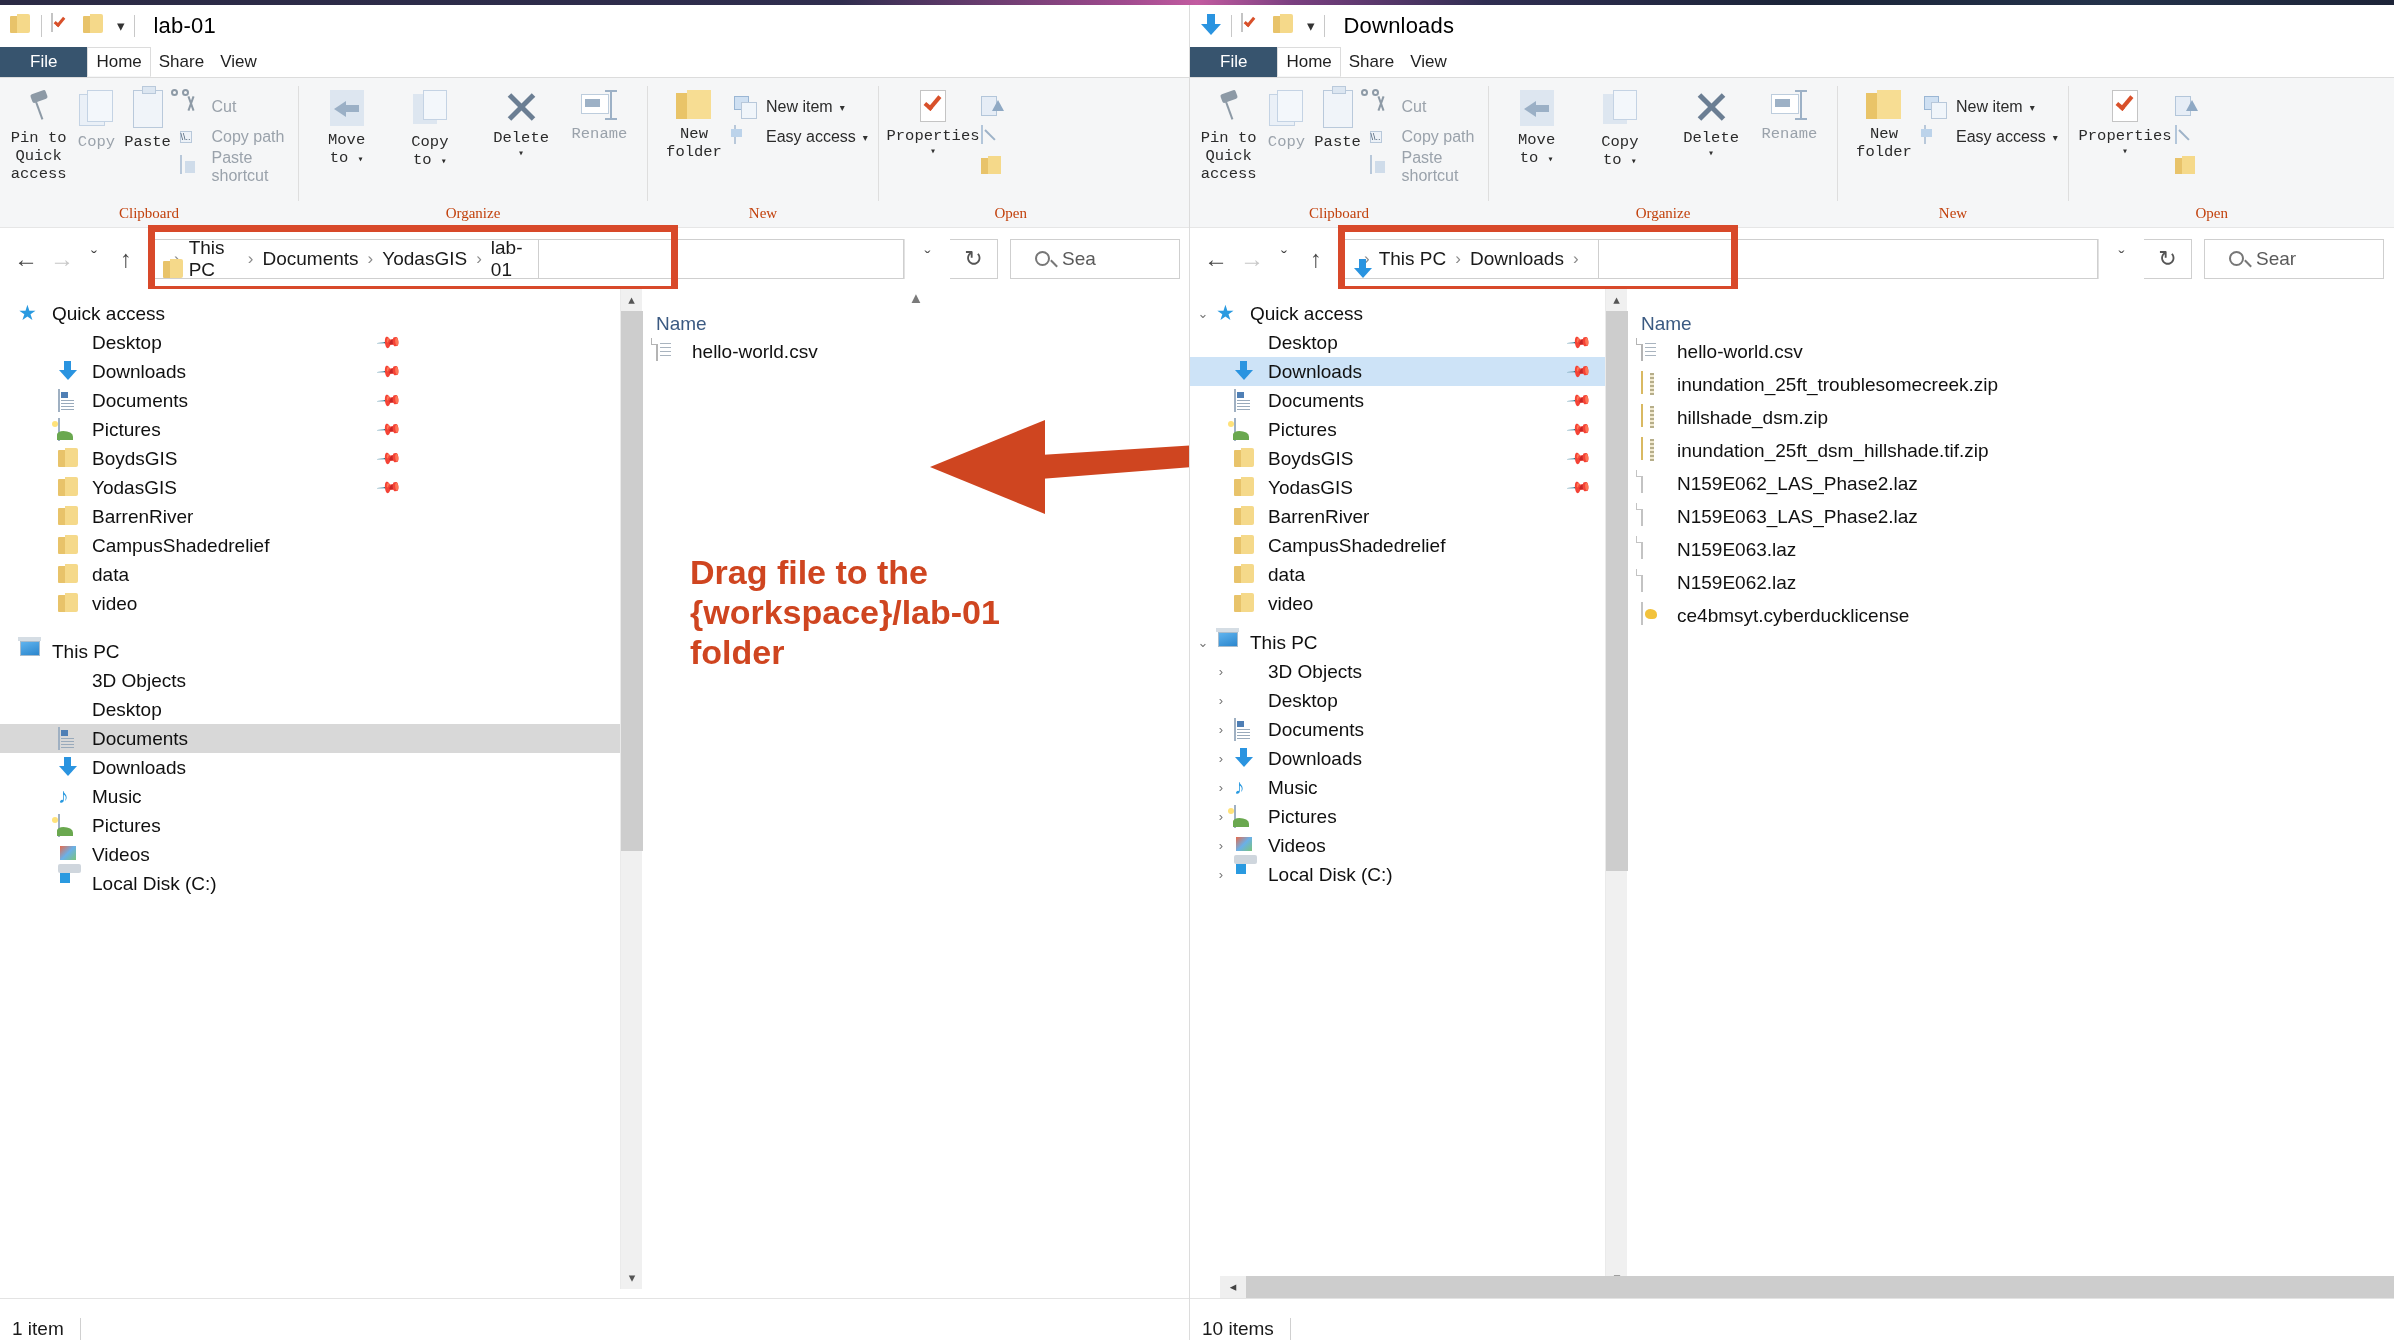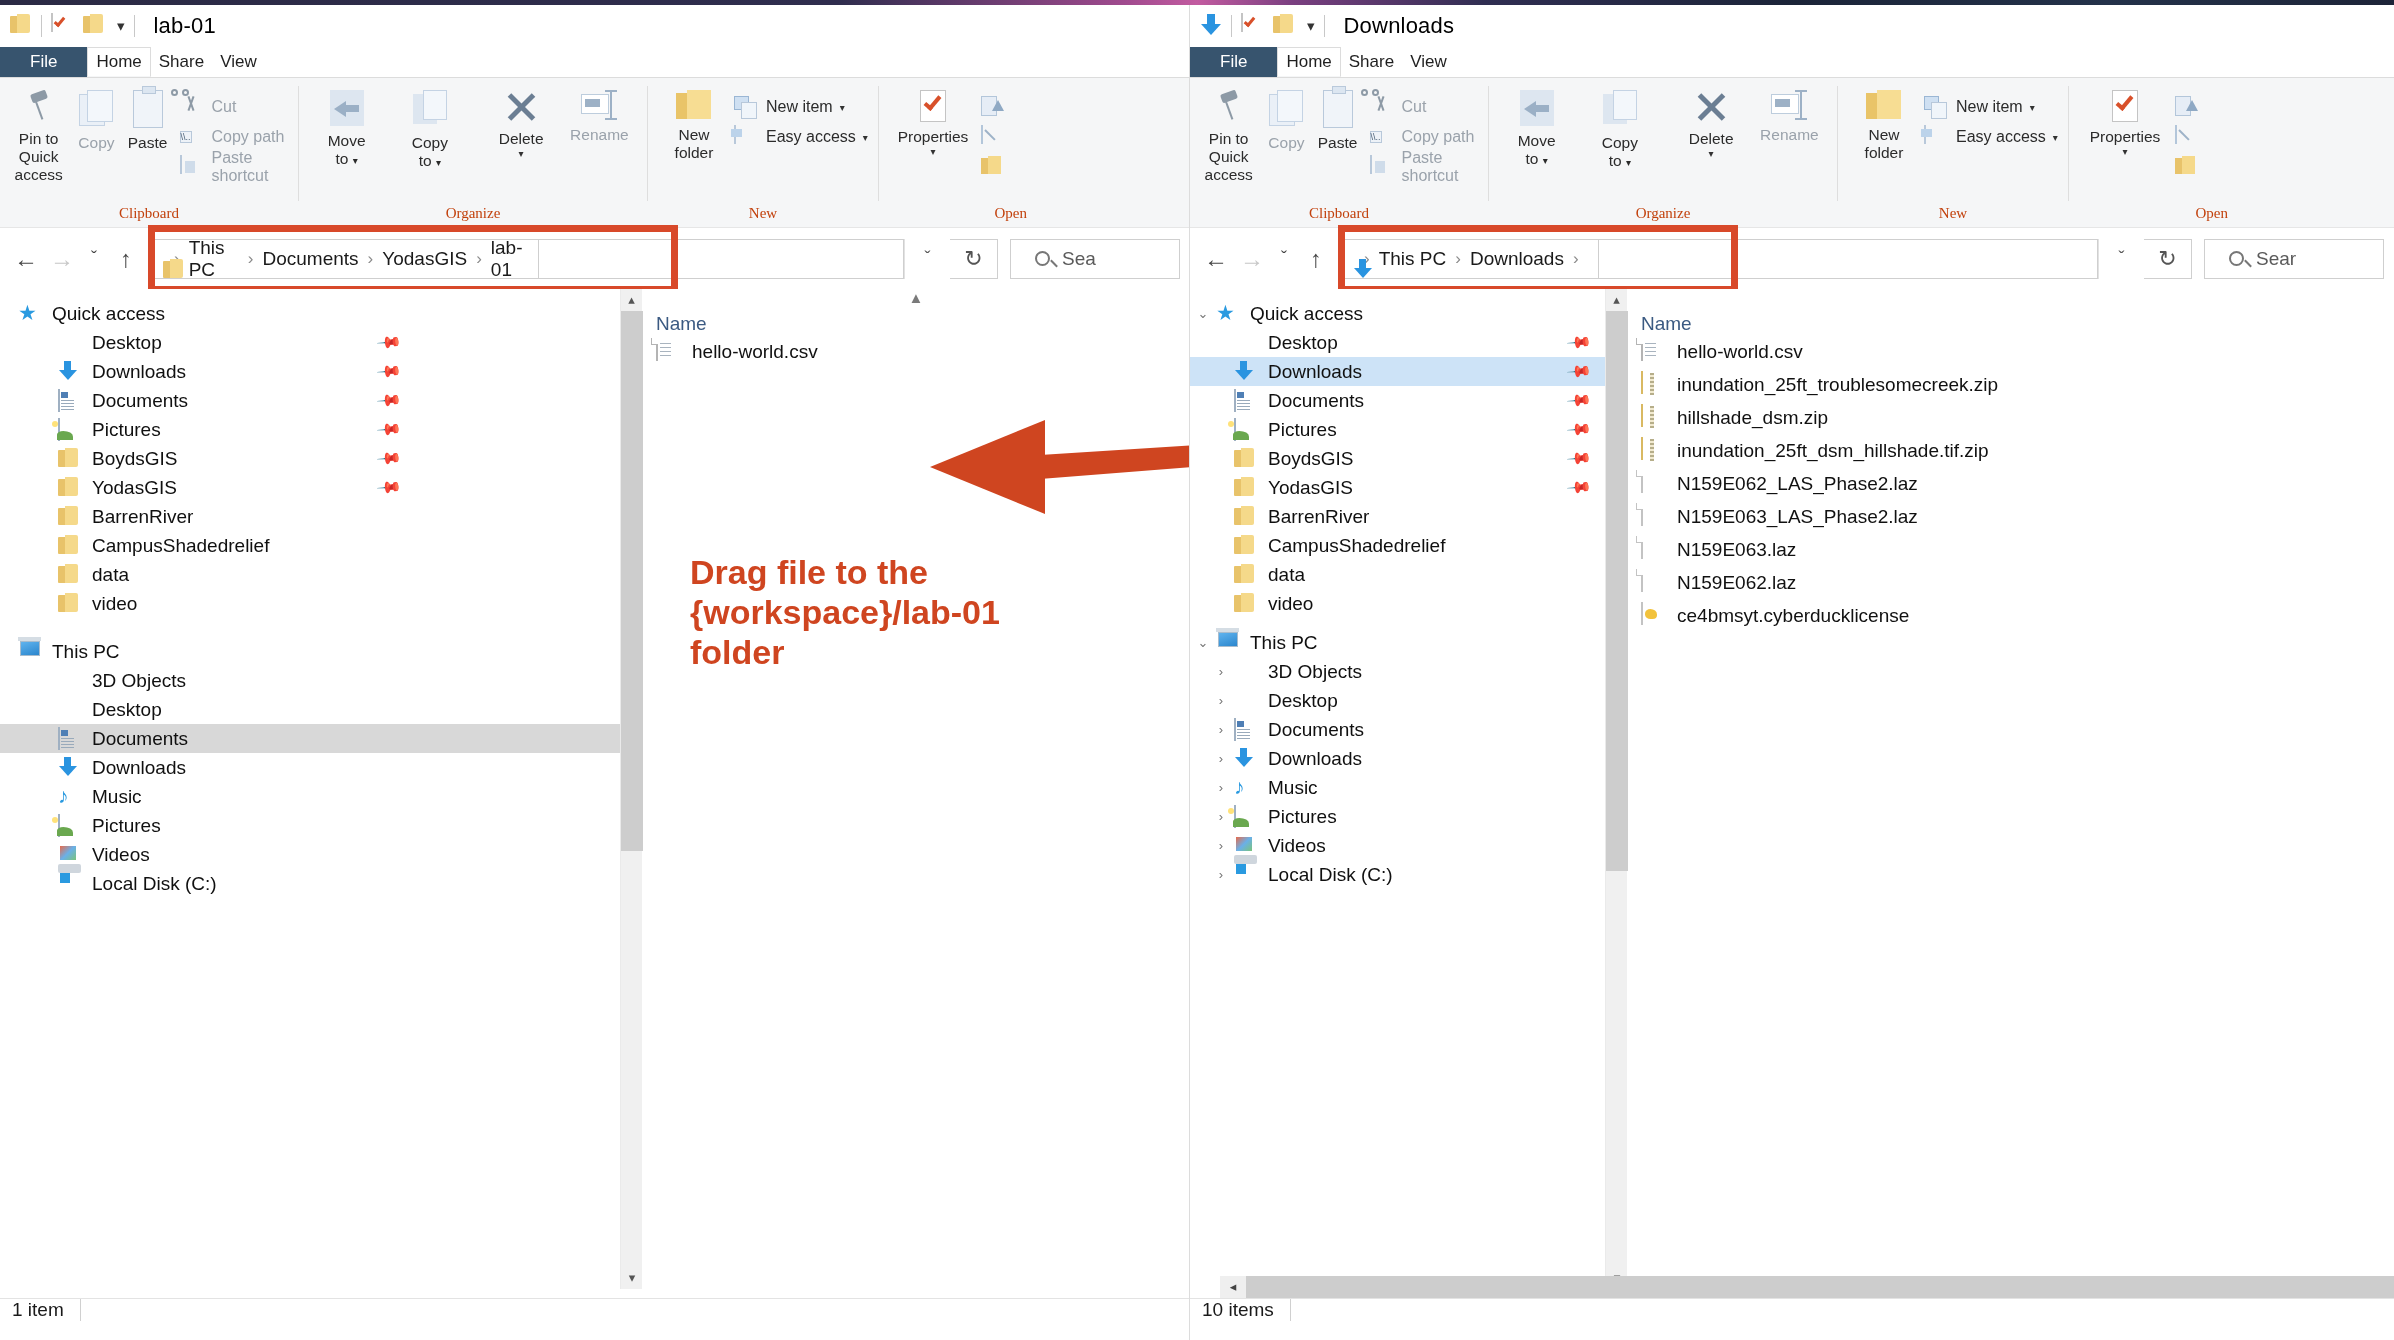--- a/index.html
+++ b/index.html
@@ -42,21 +42,21 @@
   .tab { display:flex; align-items:center; justify-content:center; padding: 0 8px; color:#1f1f1f; }
   .tab.file { background: #37546e; color: #fff; padding: 0 30px; }
   .tab.active { background: #fff; border: 1px solid #dcdcdc; border-bottom: 1px solid #f5f6f7; position: relative; z-index: 2; }
 
   .ribbon { background: #f5f6f7; border-top: 1px solid #dcdcdc; display: flex; position: relative; }
   .rgroup { display: flex; flex-direction: column; position: relative; }
   .rgroup .grow { display: flex; align-items: flex-start; flex: 1; padding: 8px 6px 0 6px; }
   .rgroup .glabel { text-align: center; font-size: 15px; color: #c2410c; padding: 2px 0 5px 0; font-family: Liberation Serif, serif; }
   .rdiv { width: 1px; background: #dedede; margin: 8px 0 26px 0; }
 
-  .bigbtn { display: flex; flex-direction: column; align-items: center; width: 92px; padding-top: 4px; }
+  .bigbtn { display: flex; flex-direction: column; align-items: center; width: 92px; padding-top: 4px; font-family: Liberation Mono, monospace; }
   .bigbtn .lbl { font-size: 15.5px; color: #2b2b2b; text-align: center; line-height: 1.15; margin-top: 6px; }
   .bigbtn.dim .lbl { color: #9aa2ab; }
   .bigbtn .caret { font-size: 10px; color:#333; line-height: 1; margin-top: 1px; }
 
   .smallcol { display: flex; flex-direction: column; justify-content: flex-start; padding-top: 6px; }
   .smallbtn { display: flex; align-items: center; height: 30px; font-size: 16px; color: #9aa2ab; }
   .smallbtn.en { color: #2b2b2b; }
   .smallbtn .sico { width: 24px; height: 22px; margin-right: 8px; position: relative; flex: none; }
   .smallbtn .scaret { margin-left: 7px; font-size: 10px; color:#333; }
 
@@ -174,21 +174,21 @@
   .ic-csv{width:19px;height:24px;background:#fcfcfc;border:1px solid #b4b4b4;position:relative;}
   .ic-csv:after{content:"";position:absolute;left:3px;top:4px;width:11px;height:1px;background:#a9b4bf;box-shadow:0 4px 0 #a9b4bf,0 8px 0 #a9b4bf,0 12px 0 #a9b4bf;}
   .ic-csv:before{content:"";position:absolute;right:-1px;top:-1px;width:6px;height:6px;background:#fff;border-left:1px solid #b4b4b4;border-bottom:1px solid #b4b4b4;}
   .ic-zip{width:20px;height:24px;background:#f5d98a;border:1px solid #d9b962;position:relative;}
   .ic-zip:after{content:"";position:absolute;left:8px;top:1px;width:4px;height:22px;background:repeating-linear-gradient(#b6ae8a 0 2px,#f2ead0 2px 4px);}
   .ic-blank{width:19px;height:24px;background:#fff;border:1px solid #c3c3c3;position:relative;}
   .ic-blank:before{content:"";position:absolute;right:-1px;top:-1px;width:6px;height:6px;background:#fff;border-left:1px solid #c3c3c3;border-bottom:1px solid #c3c3c3;}
   .ic-duck{width:19px;height:24px;background:#fff;border:1px solid #c3c3c3;position:relative;}
   .ic-duck:after{content:"";position:absolute;left:3px;top:6px;width:12px;height:10px;background:#f2c23c;border-radius:50% 60% 40% 50%;}
 
-  .statusbar { height: 42px; border-top: 1px solid #e3e3e3; display: flex; align-items: flex-start; font-size: 19px; color: #1a1a1a; padding-left: 12px; background: #fff; }
+  .statusbar { height: 42px; border-top: 1px solid #e3e3e3; display: flex; align-items: flex-end; font-size: 19px; color: #1a1a1a; padding-left: 12px; background: #fff; }
   .statusbar .divx { width: 1px; height: 22px; background: #d0d0d0; margin-left: 16px; }
 
   .hsb { height: 22px; background: #cdcdcd; display: flex; align-items: center; }
   .hsb .ar { width: 26px; background: #efefef; text-align: center; font-size: 13px; color: #444; line-height: 22px; height: 22px; }
 
   
   .topstrip { position: absolute; left: 0; top: 0; width: 2394px; height: 5px;
      background: linear-gradient(90deg,#2b2a44 0%,#2f2d4e 35%,#a04a8e 47%,#c25ba0 50%,#7a3f80 54%,#302e52 62%,#1b2438 75%,#24324a 88%,#1d2438 100%); }
 
   

